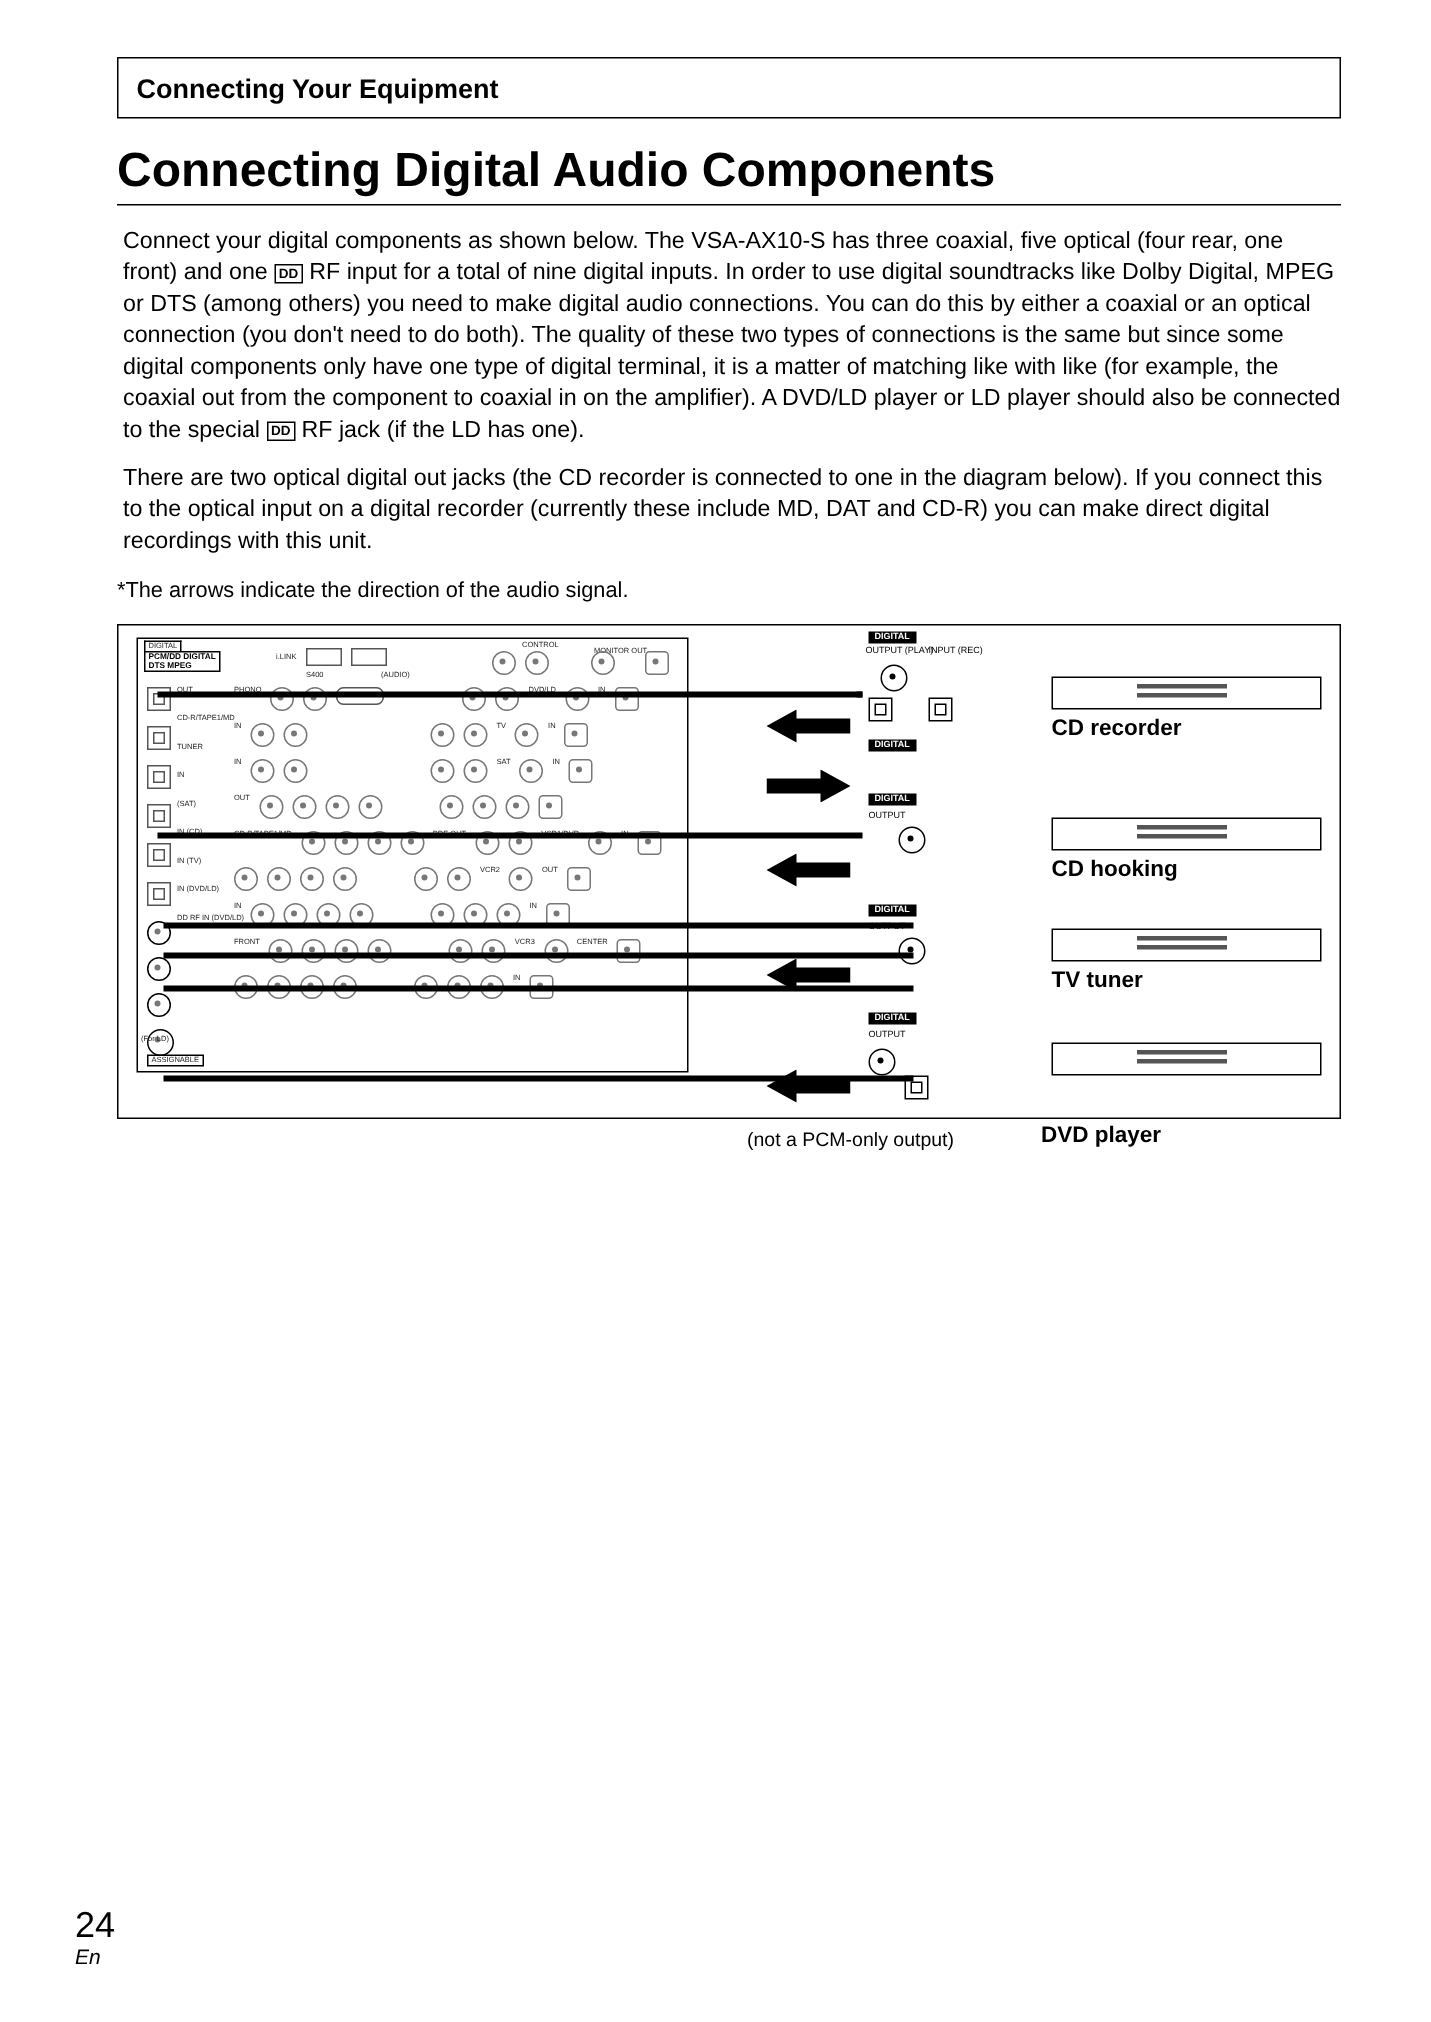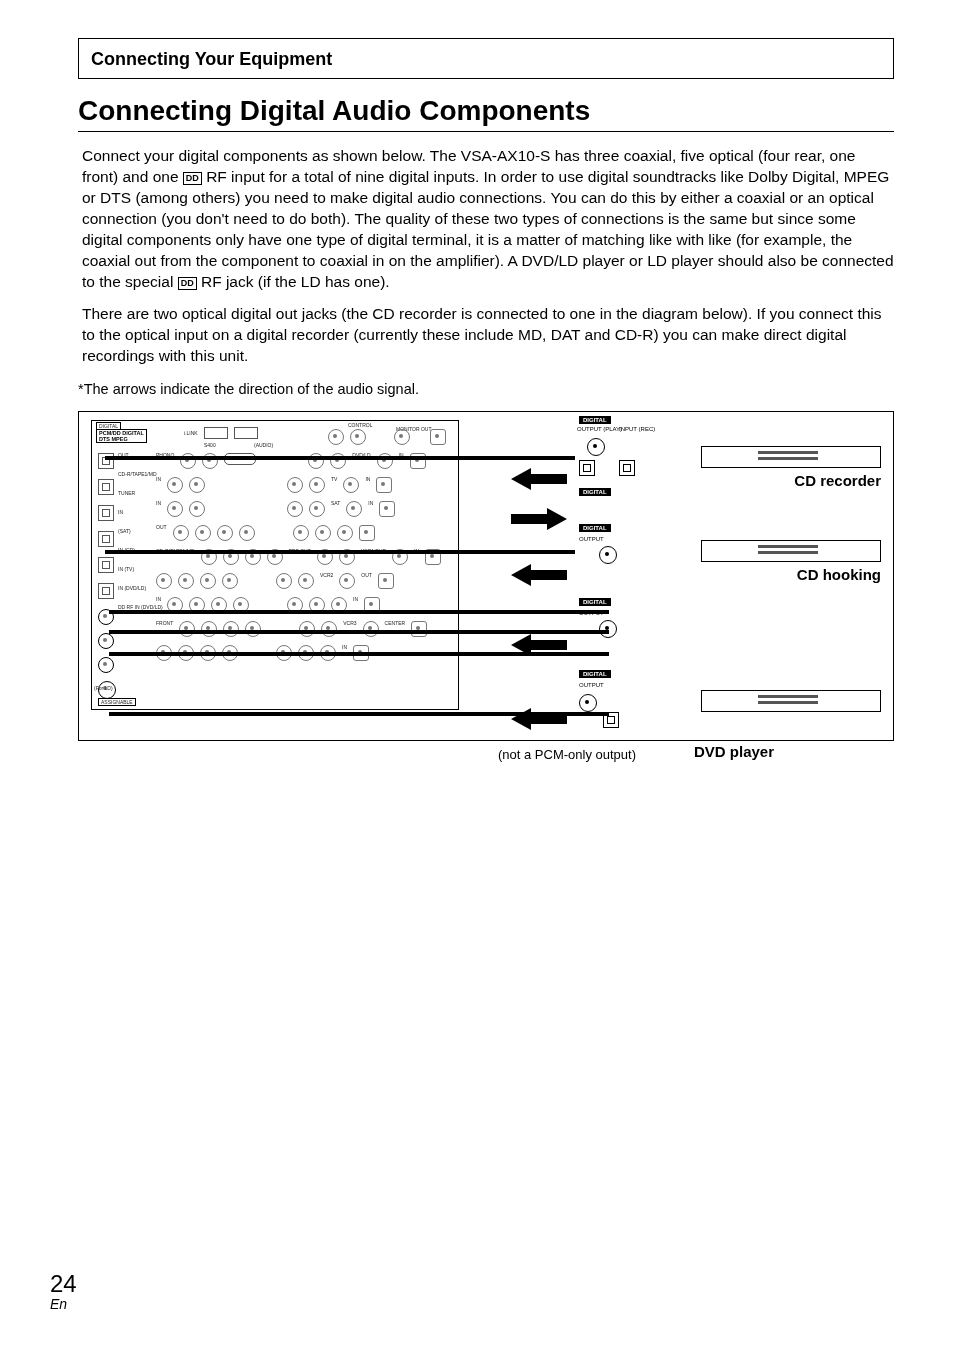--- a/index.html
+++ b/index.html
@@ -20,21 +20,21 @@
     border: 1px solid #000;
     padding: 10px 12px 8px 12px;
     margin-bottom: 16px;
   }
   .header-box h2 {
     margin: 0;
     font-size: 18px;
     font-weight: bold;
   }
   h1 {
-    font-size: 28px;
+    font-size: 32px;
     font-weight: bold;
     margin: 12px 0 4px 0;
   }
   .rule {
     border: 0;
     border-top: 1px solid #000;
     margin: 0 0 14px 0;
   }
   p.body {
     font-size: 15.5px;
@@ -94,21 +94,21 @@
   .box-label {
     border:1px solid #000; padding:0 2px; font-size:5.5px; font-weight:bold;
     display:inline-block;
   }
 
   
   .component {
     position: absolute;
     right: 12px;
     width: 180px;
-    text-align: right;
+    text-align: left;
   }
   .component .device {
     border: 1px solid #000;
     height: 20px;
     position: relative;
     background: #fff;
   }
   .device::before {
     content:"";
     position:absolute; left: 56px; top:4px; width:60px; height:3px; background:#555;
@@ -404,20 +404,24 @@
     </div>
 
     <div class="digital-tag" style="left:500px; top:186px;">DIGITAL</div>
     <div class="tiny" style="left:500px; top:198px;">OUTPUT</div>
     <div class="coax" style="left:520px; top:208px;"></div>
     <div class="arrow" style="left:432px; top:222px;">
       <svg viewBox="0 0 56 22">
           <polygon points="0,11 20,0 20,6 56,6 56,16 20,16 20,22" fill="#000"></polygon>
         </svg>
     </div>
+    <div class="component" style="top:202px;">
+      <div class="device"></div>
+      <div class="caption">TV tuner</div>
+    </div>
 
     <div class="digital-tag" style="left:500px; top:258px;">DIGITAL</div>
     <div class="tiny" style="left:500px; top:270px;">OUTPUT</div>
     <div class="coax" style="left:500px; top:282px;"></div>
     <div class="opt" style="left:524px; top:300px;"></div>
     <div class="arrow" style="left:432px; top:296px;">
       <svg viewBox="0 0 56 22">
           <polygon points="0,11 20,0 20,6 56,6 56,16 20,16 20,22" fill="#000"></polygon>
         </svg>
     </div>

